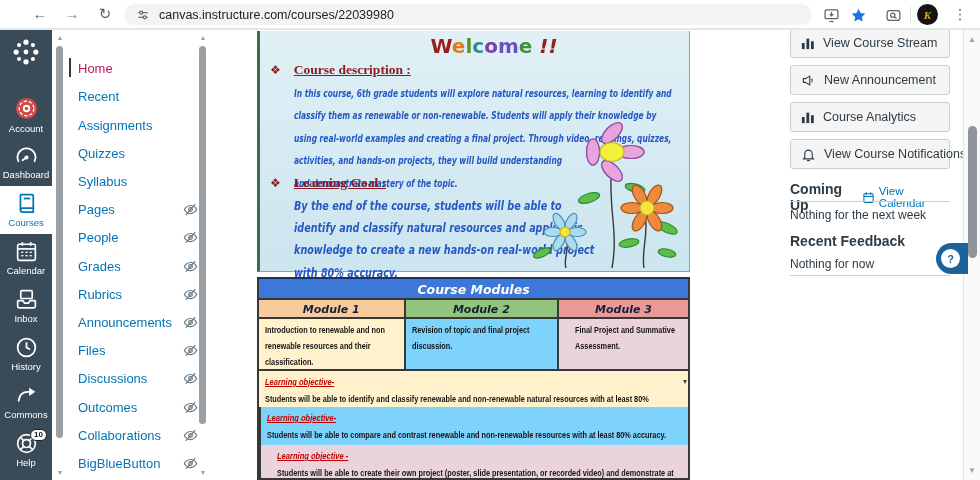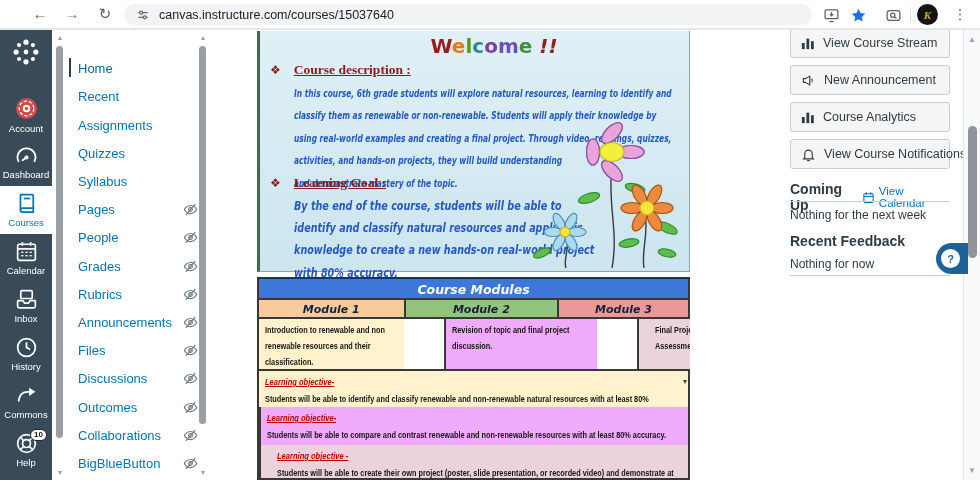--- a/index.html
+++ b/index.html
@@ -24,21 +24,21 @@
   .gn-item.active { background:#fff; color:#0374B5; }
   .gn-badge { position:absolute; top:3px; right:5px; background:#fff; color:#111; border:1px solid #222; border-radius:8px; font-size:8px; font-weight:bold; padding:0 3px; line-height:10px; }
 
   
   .cnav { position:absolute; left:52px; top:30px; width:160px; height:450px; background:#fff; }
   .sb { position:absolute; top:0; bottom:0; width:12px; }
   .sb .arr { position:absolute; left:0; width:12px; text-align:center; font-size:7px; color:#9AA0A6; }
   .sb .thumb { position:absolute; left:2px; width:7px; background:#9A9FA4; border-radius:4px; }
   .cnav-row { position:absolute; left:26px; width:120px; height:20px; display:flex; justify-content:space-between; align-items:center; }
   .cnav-row .lnk { font-size:13px; color:#0374B5; cursor:pointer; white-space:nowrap; }
-  .cnav-row.active .lnk { color:#0369a1; }
+  .cnav-row.active .lnk { color:#be185d; }
   .cnav-row.active::before { content:""; position:absolute; left:-9px; top:0px; width:2px; height:19px; background:#2D3B45; }
   .eye { display:flex; cursor:default; }
 
   
   .content { position:absolute; left:257px; top:31px; width:433px; height:449px; overflow:hidden; }
   .welcome { position:absolute; top:0; left:0; right:0; height:241px; background:linear-gradient(180deg,#E0F0F6 0%,#CCE5EF 100%); border-left:3px solid #3F6B4F; border-right:1px solid #8FA3A8; border-bottom:1px solid #8FA3A8; }
   .w-title { position:absolute; top:3px; left:0; width:100%; text-align:center; font-family:"DejaVu Sans",sans-serif; font-weight:bold; font-size:20px;padding-left:39px; }
   .wl0{color:#9B1B1B}.wl1{color:#DD7A1C}.wl2{color:#5A9427}.wl3{color:#2E8B8B}.wl4{color:#7D3FA8}.wl5{color:#6B4FC0}.wl6{color:#3F8F3F}
   .wl7{color:#9B1B1B; font-style:italic;}
   .bullet-row { position:absolute; left:10px; display:flex; gap:13px; align-items:baseline; }
@@ -53,23 +53,23 @@
   .mtable { position:absolute; left:0; top:246px; right:0; border:2px solid #383838; border-top:2px solid #17335E; }
   .mt-title { height:21px; line-height:21px; background:#3D78D8; color:#fff; text-align:center; font-family:"DejaVu Sans",sans-serif; font-weight:bold; font-style:italic; font-size:12.5px; border-bottom:2px solid #383838; }
   .mt-row { display:flex; }
   .mt-cell { flex:0 0 33.7%; border-left:2px solid #383838; padding:3px 6px; overflow:hidden; }
   .mt-cell:first-child { border-left:none; }
   .mt-cell.c2 { flex:0 0 35.8%; }
   .mt-cell.c3 { flex:0 0 30.5%; }
   .mt-head { height:19px; border-bottom:2px solid #383838; }
   .mt-head .mt-cell { padding:0; text-align:center; line-height:19px; font-family:"DejaVu Sans",sans-serif; font-weight:bold; font-style:italic; font-size:11px; color:#14203A; }
   .h1 { background:#F9CB9C; } .h2 { background:#93C47D; } .h3 { background:#EA9999; }
-  .mt-desc { height:52px; border-bottom:2px solid #383838;gap:40px; }
+  .mt-desc { height:52px; border-bottom:2px solid #383838; }
   .mt-obj { height:107px;flex-direction:column; }
-  .b1 { background:#FFF2CC; } .b2 { background:#f0abfc; } .b3 { background:#EBD3DE;padding-left:16px; }
+  .b1 { background:#FFF2CC; } .b2 { background:#7dd3fc; } .b3 { background:#EBD3DE;padding-left:16px; }
   .ctext { font-weight:bold; font-size:9.5px; line-height:1.7; color:#141414; width:130%; transform:scaleX(.77); transform-origin:0 0; }
   .oheading { color:#C00000; font-style:italic; font-weight:bold; text-decoration:underline; font-size:9.8px; margin:2px 0 4px 0; width:130%; transform:scaleX(.77); transform-origin:0 0; }
   .inner-arrow { position:absolute; right:3px; top:347px; font-size:8px; color:#444; line-height:8px; }
 
   
   .sidebar { position:absolute; left:790px; top:31px; width:160px; height:449px; }
   .sb-btn { position:absolute; left:0; right:0; height:30px; background:#F5F5F5; border:1px solid #C7CDD1; border-radius:3px; display:flex; align-items:center; gap:8px; padding:0 10px; font-size:12.5px; color:#2D3B45; cursor:pointer; white-space:nowrap; }
   .cu-head { position:absolute; top:150px; left:0; right:0; display:flex; justify-content:space-between; align-items:center; }
   .cu-title { font-size:14px; font-weight:bold; color:#2D3B45; }
   .view-cal { display:flex; align-items:center; gap:4px; font-size:11.5px; color:#0374B5; cursor:pointer; }
@@ -93,21 +93,21 @@
   <span class="bglyph" style="left:93px">↻</span>
   <div class="addr">
     <span style="display:flex">
       <svg width="14" height="14" viewBox="0 0 24 24" fill="none" stroke="#5F6368" stroke-width="2">
         <line x1="4" y1="8" x2="20" y2="8"></line>
           <circle cx="9" cy="8" r="2.6" fill="#F1F3F4"></circle>
         <line x1="4" y1="16" x2="20" y2="16"></line>
           <circle cx="15" cy="16" r="2.6" fill="#F1F3F4"></circle>
       </svg>
     </span>
-    <span class="addr-url">canvas.instructure.com/courses/15037640</span>
+    <span class="addr-url">canvas.instructure.com/courses/22039980</span>
   </div>
   <span class="bicon" style="left:822px">
     <svg width="17" height="17" viewBox="0 0 24 24" fill="none" stroke="#5F6368" stroke-width="1.8">
       <rect x="3" y="4" width="18" height="12.5" rx="1.5"></rect>
         <path d="M9 20.5h6"></path>
       <path d="M12 7v5"></path>
         <path d="M9.6 10 12 12.4 14.4 10"></path>
     </svg>
   </span>
   <span class="bicon" style="left:849px">

